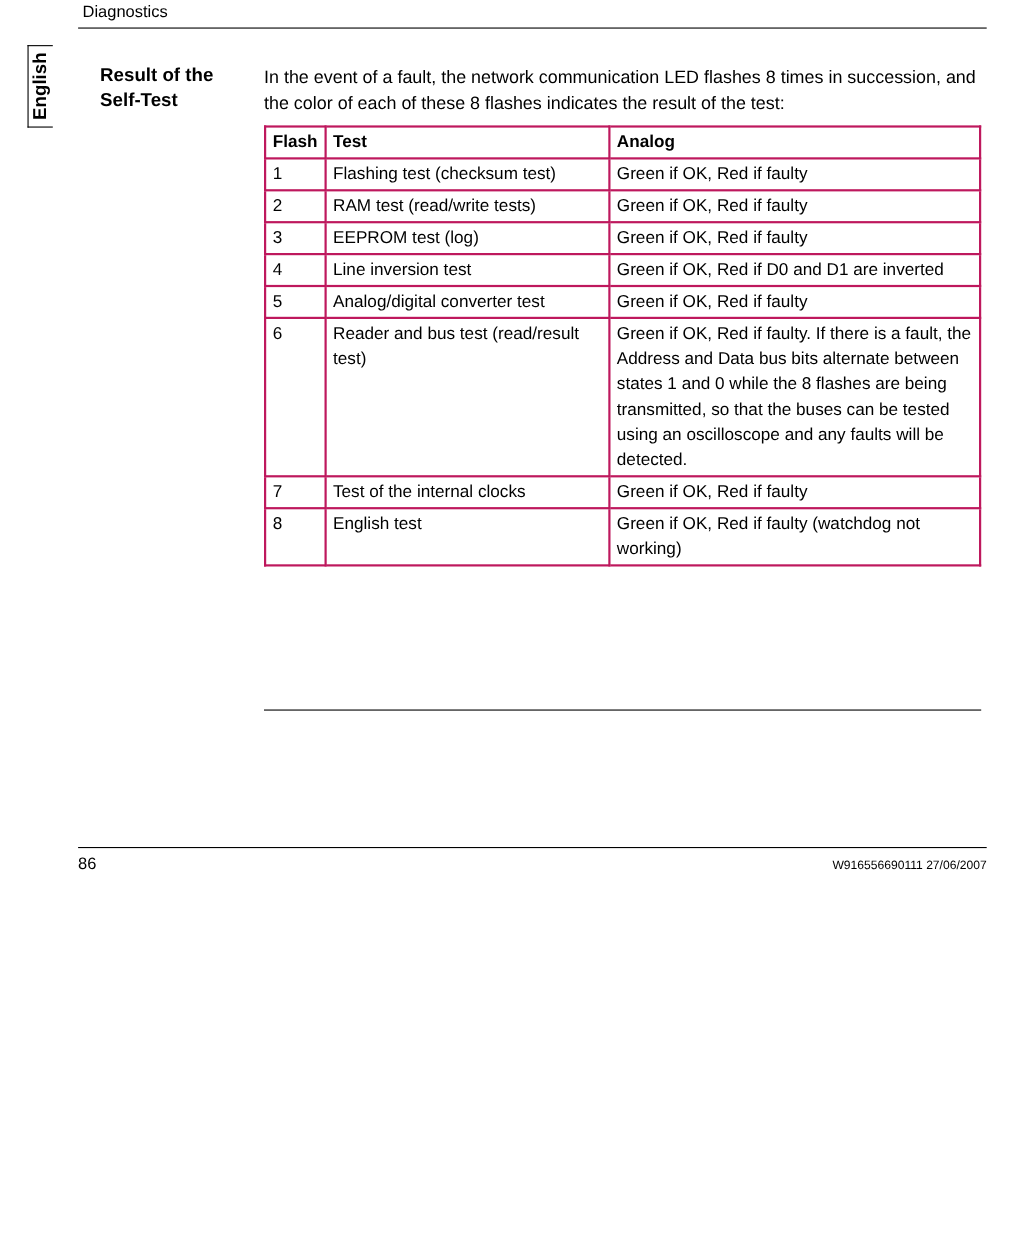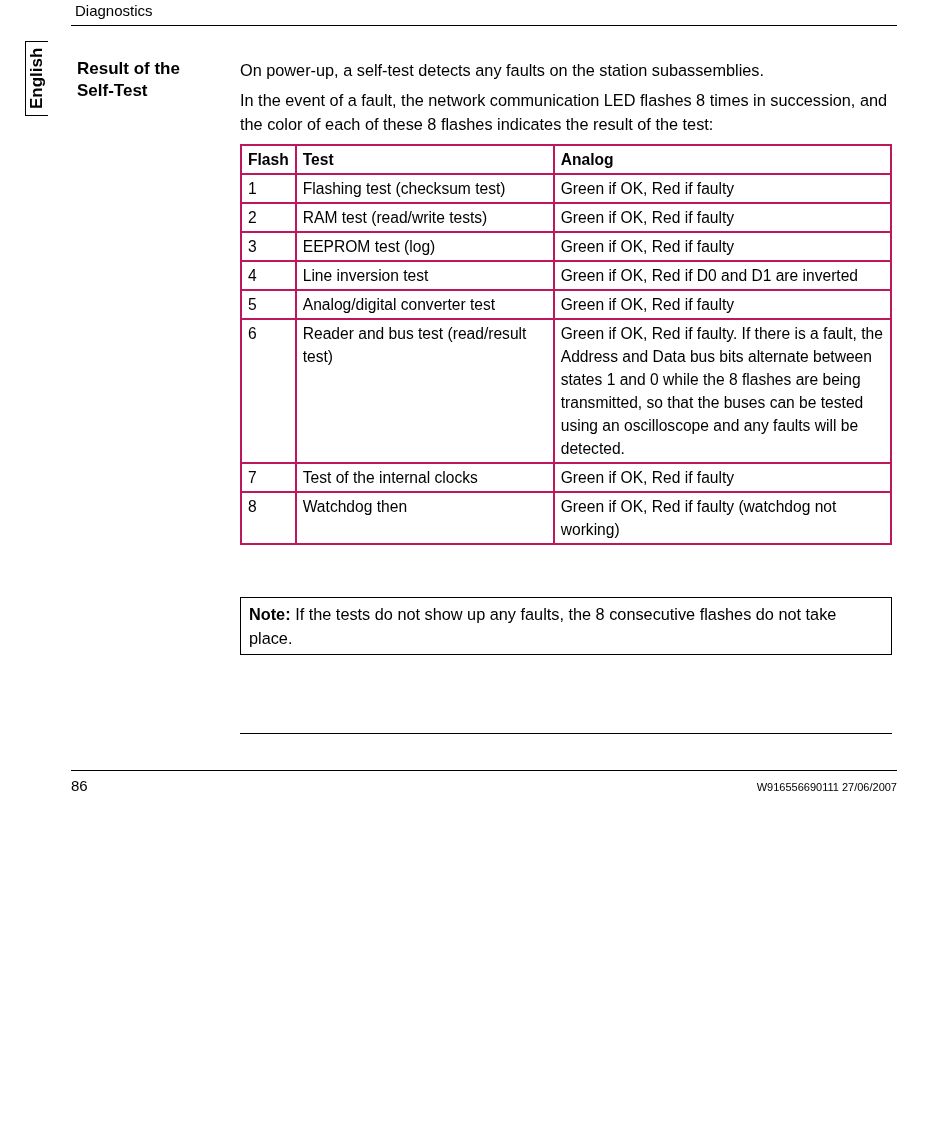--- a/index.html
+++ b/index.html
@@ -38,21 +38,21 @@
       translate: 0 74px;
     }
     .content {
       position: absolute;
       left: 77px;
       top: 58px;
       width: 820px;
     }
     .section-title {
       position: absolute;
-      left: 0;
+      left: 14px;
       top: 0;
       width: 135px;
       font-weight: bold;
       font-size: 17px;
       line-height: 22px;
     }
     .body {
       margin-left: 163px;
       width: 660px;
       font-size: 16.3px;
@@ -119,21 +119,20 @@
 
   <div class="header">Diagnostics</div>
   <hr class="header-line">
 
   <div class="language-tab">English</div>
 
   <div class="content">
     <div class="section-title">Result of the Self-Test</div>
 
     <div class="body">
-      <p class="p1">On power-up, a self-test detects any faults on the station subassemblies.</p>
       <p class="p2">In the event of a fault, the network communication LED flashes 8 times in succession, and the color of each of these 8 flashes indicates the result of the test:</p>
 
       <table class="flash">
         <thead>
           <tr>
             <th class="col-flash">Flash</th>
             <th class="col-test">Test</th>
             <th>Analog</th>
           </tr>
         </thead>
@@ -168,31 +167,28 @@
             <td>Reader and bus test (read/result test)</td>
             <td>Green if OK, Red if faulty. If there is a fault, the Address and Data bus bits alternate between states 1 and 0 while the 8 flashes are being transmitted, so that the buses can be tested using an oscilloscope and any faults will be detected.</td>
           </tr>
           <tr>
             <td>7</td>
             <td>Test of the internal clocks</td>
             <td>Green if OK, Red if faulty</td>
           </tr>
           <tr>
             <td>8</td>
-            <td>Watchdog then</td>
+            <td>English test</td>
             <td>Green if OK, Red if faulty (watchdog not working)</td>
           </tr>
         </tbody>
       </table>
 
       <div class="gap-after-table"></div>
 
-      <div class="note-box">
-        <span class="bold">Note:</span><span> If the tests do not show up any faults, the 8 consecutive flashes do not take place.</span>
-      </div>
 
       <div class="gap-between-notes"></div>
 
 
       <hr class="end-rule">
     </div>
   </div>
 
   <div class="footer">
     <hr class="footer-line">

